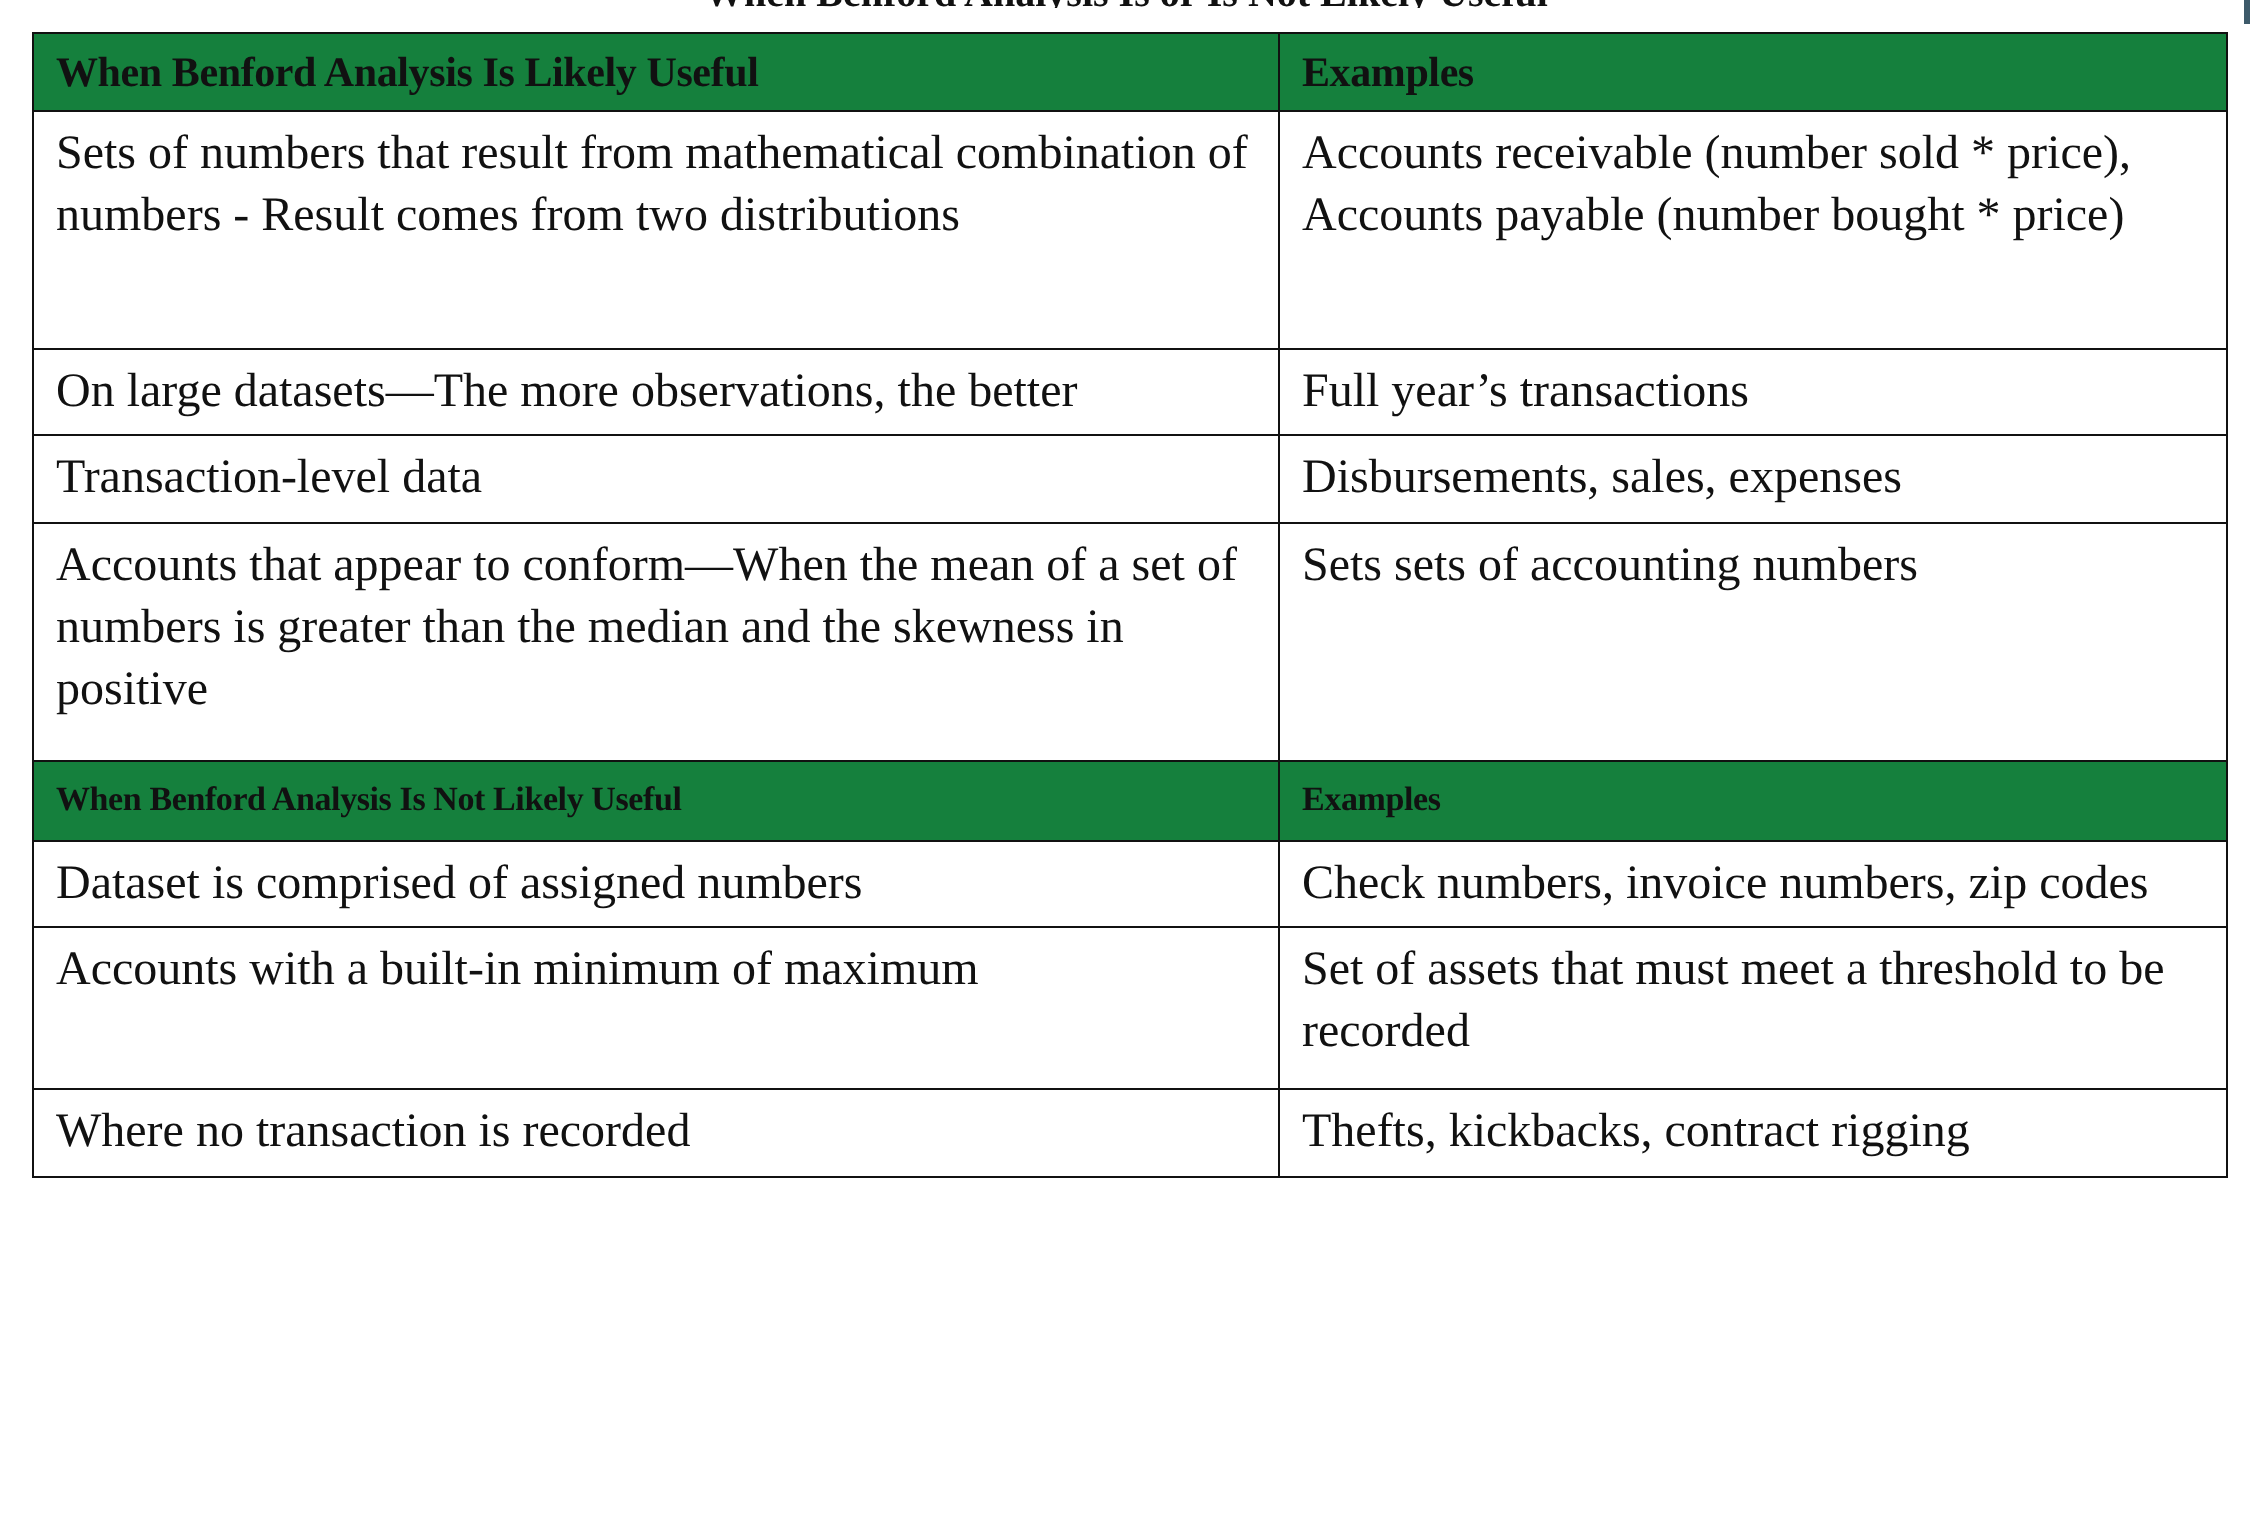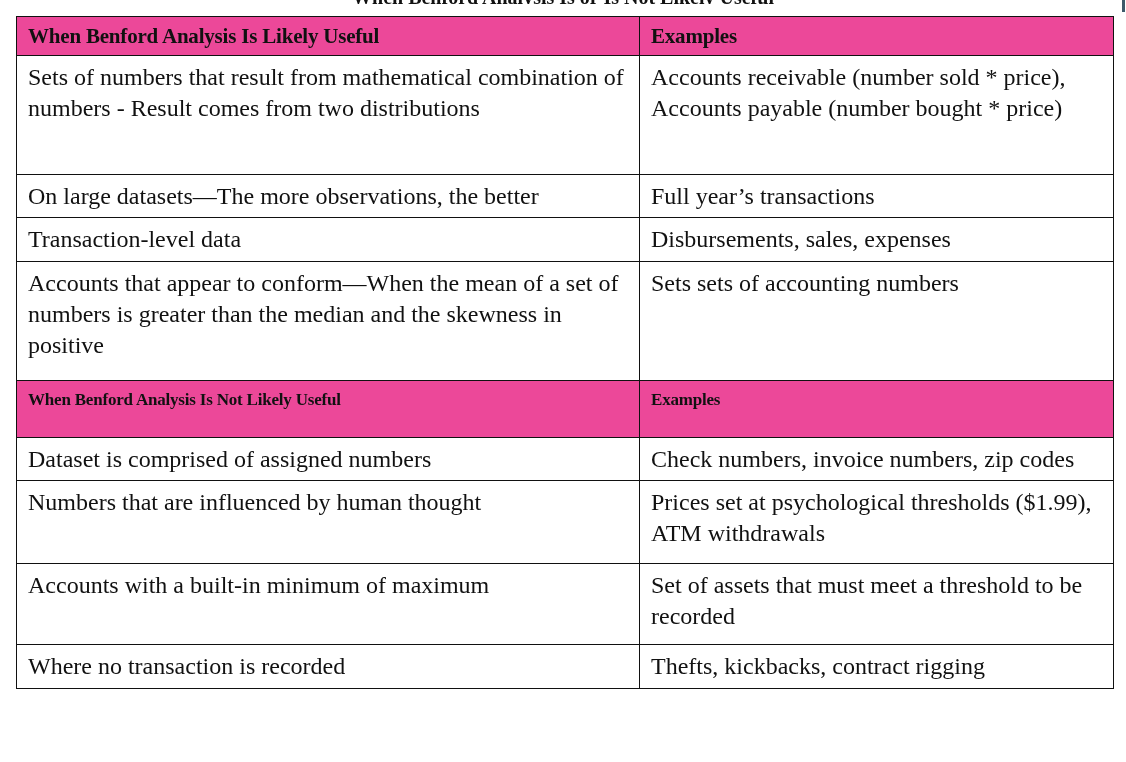--- a/index.html
+++ b/index.html
@@ -5,23 +5,23 @@
   html, body { margin: 0; padding: 0; background: #ffffff; }
   body { width: 1126px; height: 762px; position: relative; overflow: hidden;
          font-family: "Liberation Serif", "DejaVu Serif", serif; color: #111; }
   .title-stub { position: absolute; top: -14px; left: 0; width: 1126px; text-align: center;
                 font-size: 20px; font-weight: bold; color: #111; height: 18px; overflow: hidden; }
   .edge-mark { position: absolute; top: 0; left: 1122px; width: 3px; height: 12px; background: #3d5a6a; }
   table { position: absolute; left: 16px; top: 16px; border-collapse: collapse; width: 1098px; }
   td { border: 1.5px solid #111; vertical-align: top; padding: 6px 10px 4px 11px;
        font-size: 24px; line-height: 31px; }
   td.c1 { width: 601px; }
-  tr.hdr td { background: #ec4899; font-weight: bold; letter-spacing: -0.2px; }
+  tr.hdr td { background: #15803d; font-weight: bold; letter-spacing: -0.2px; }
   tr.hdr.big td { font-size: 21px; line-height: 30px; padding-top: 4px; padding-bottom: 4px; font-stretch: condensed; }
-  tr.hdr.small td { font-size: 17px; line-height: 30px; padding-top: 4px; padding-bottom: 22px; }
+  tr.hdr.small td { font-size: 17px; line-height: 30px; padding-top: 4px; padding-bottom: 5px; }
 </style>
 </head>
 <body>
 
 <div class="title-stub">When Benford Analysis Is or Is Not Likely Useful</div>
 <div class="edge-mark"></div>
 
 <table>
   <tbody>
     <tr class="hdr big">
@@ -45,24 +45,20 @@
       <td>Sets sets of accounting numbers</td>
     </tr>
     <tr class="hdr small">
       <td class="c1">When Benford Analysis Is Not Likely Useful</td>
       <td>Examples</td>
     </tr>
     <tr style="height:43px">
       <td class="c1">Dataset is comprised of assigned numbers</td>
       <td>Check numbers, invoice numbers, zip codes</td>
     </tr>
-    <tr style="height:83px">
-      <td class="c1">Numbers that are influenced by human thought</td>
-      <td>Prices set at psychological thresholds ($1.99), ATM withdrawals</td>
-    </tr>
     <tr style="height:81px">
       <td class="c1">Accounts with a built-in minimum of maximum</td>
       <td>Set of assets that must meet a threshold to be recorded</td>
     </tr>
     <tr style="height:44px">
       <td class="c1">Where no transaction is recorded</td>
       <td>Thefts, kickbacks, contract rigging</td>
     </tr>
   </tbody>
 </table>

